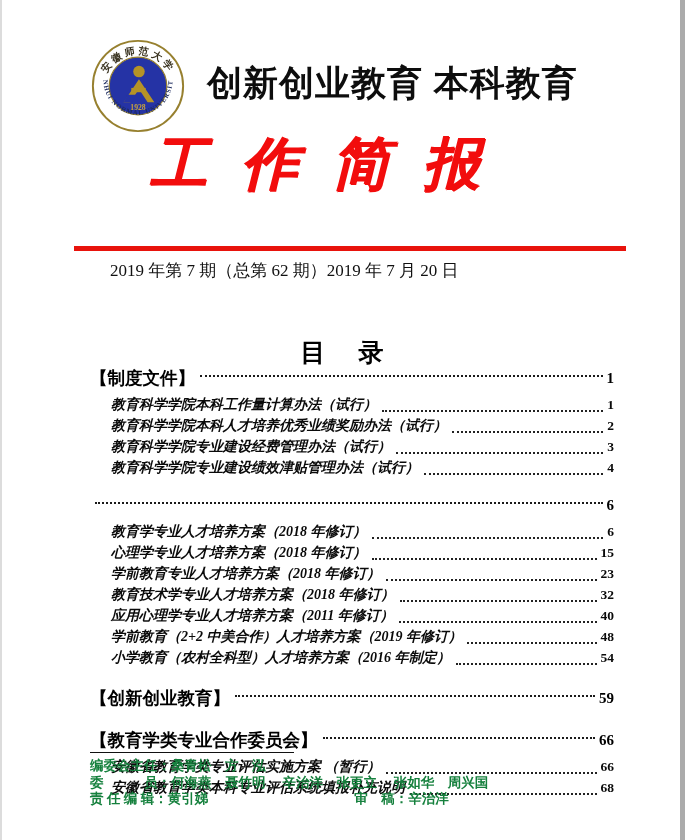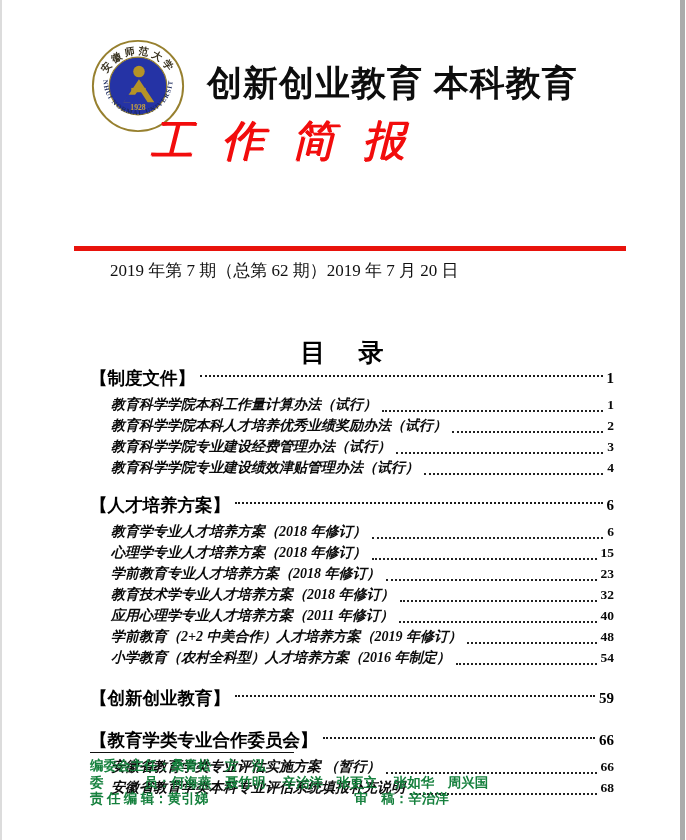--- a/index.html
+++ b/index.html
@@ -22,24 +22,24 @@
   
   .logo { position:absolute; left:88px; top:38px; width:96px; height:96px; }
 
   .college-title {
     position:absolute; left:205px; top:60px; width:400px;
     font-family:"Liberation Sans","DejaVu Sans",sans-serif;
     font-weight:bold; font-size:35px; color:#0d0d0d;
     letter-spacing:1px; white-space:nowrap;
   }
   .bulletin-title {
-    position:absolute; left:148px; top:112px; width:400px;
+    position:absolute; left:148px; top:126px; width:400px;
     font-family:"DejaVu Serif","Liberation Serif",serif;
-    font-style:italic; font-weight:normal;
-    font-size:43px; color:#f20d0d;
+    font-style:italic; font-weight:bold;
+    font-size:57px; color:#f20d0d;
     letter-spacing:7px; white-space:nowrap;
     text-shadow:1px 1px 0 #f20d0d;
   }
 
   .red-rule {
     position:absolute; left:72px; top:246px;
     width:552px; height:5px; background:#e8130c;
   }
 
   .issue-row {
@@ -159,21 +159,20 @@
       <span class="leader"></span>
       <span class="pagenum">3</span>
     </div>
     <div class="toc-row item">
       <span>教育科学学院专业建设绩效津贴管理办法（试行）</span>
       <span class="leader"></span>
       <span class="pagenum">4</span>
     </div>
 
     <div class="toc-row section gap-md">
-      <span>【人才培养方案】</span>
       <span class="leader"></span>
       <span class="pagenum">6</span>
     </div>
     <div class="toc-row item">
       <span>教育学专业人才培养方案（2018 年修订）</span>
       <span class="leader"></span>
       <span class="pagenum">6</span>
     </div>
     <div class="toc-row item">
       <span>心理学专业人才培养方案（2018 年修订）</span>

